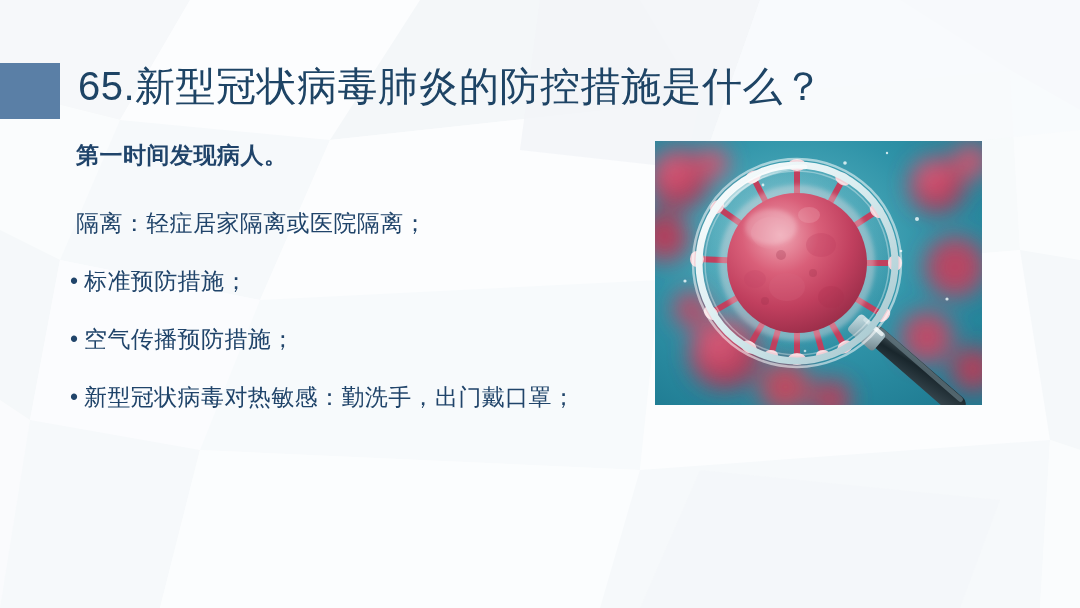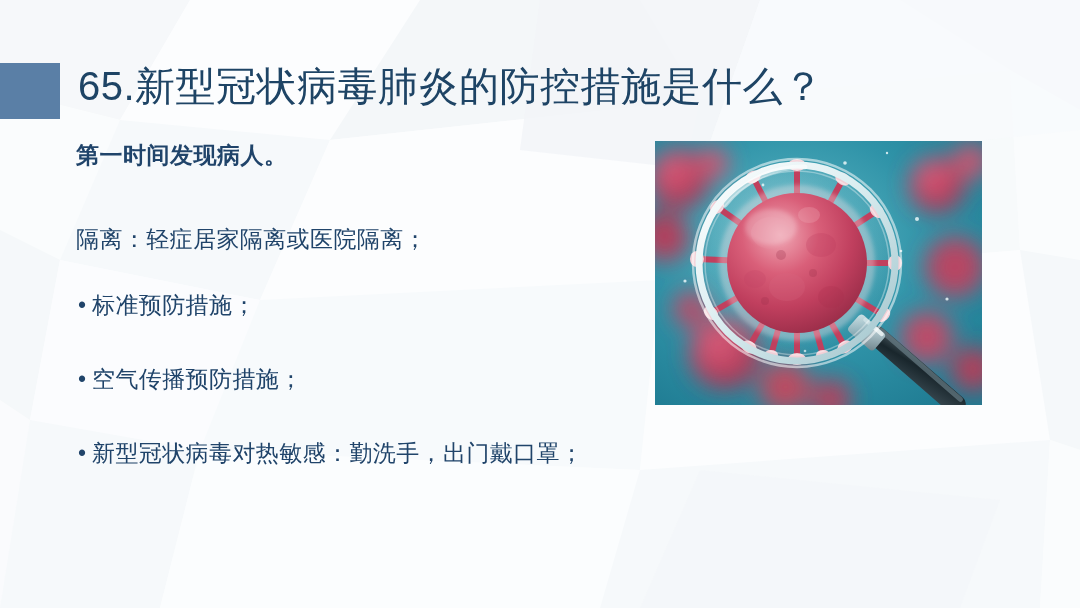--- a/index.html
+++ b/index.html
@@ -62,29 +62,29 @@
     font-weight: bold;
     line-height: 34px;
     text-underline-offset: 5px;
     margin: 0 0 10px 6px;
     letter-spacing: 0.5px;
   }
 
   .line {
     font-size: 23px;
     line-height: 34px;
-    margin: 16px 0 0 6px;
+    margin: 0 0 0 6px;
     padding: 0;
     letter-spacing: 0.4px;
   }
 
   .bullet-line {
     font-size: 23px;
     line-height: 34px;
-    margin: 8px;
+    margin: 0;
     padding: 0;
     letter-spacing: 0.4px;
   }
   .bullet-line .dot {
     display: inline-block;
     width: 14px;
   }
 
   .gap-1 { height: 24px; }
   .gap-2 { height: 24px; }

